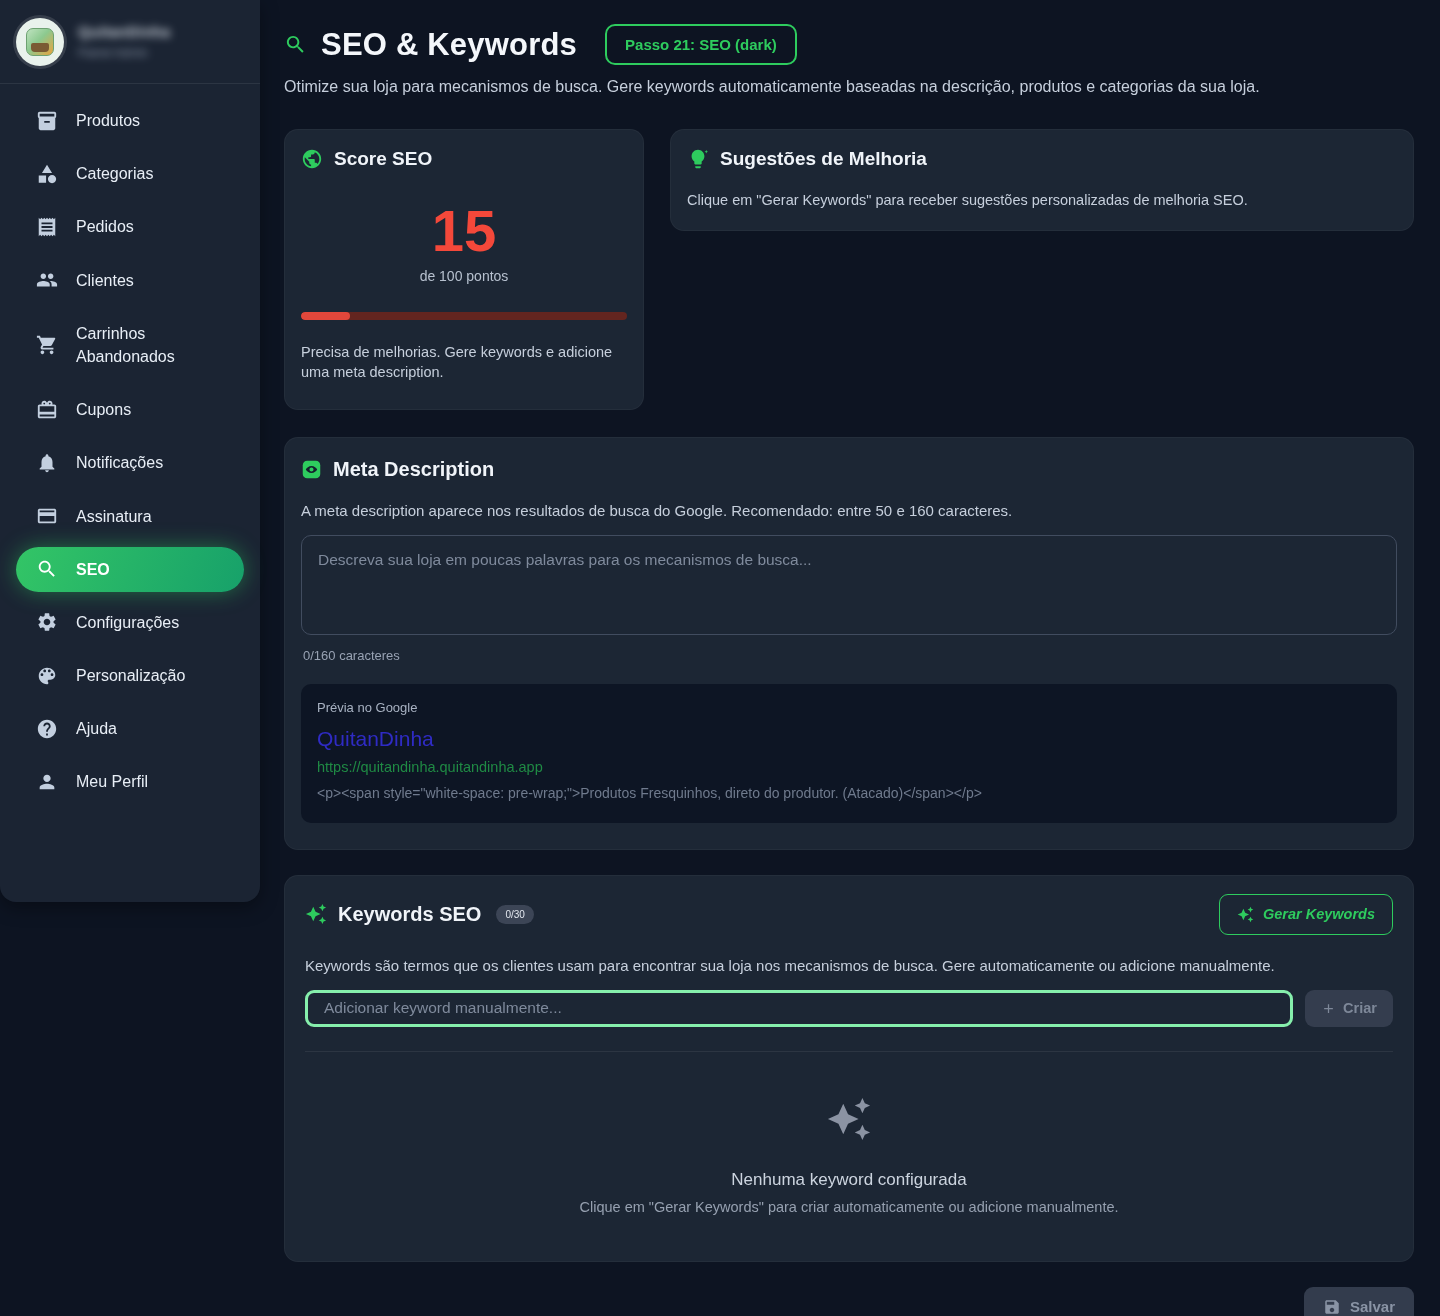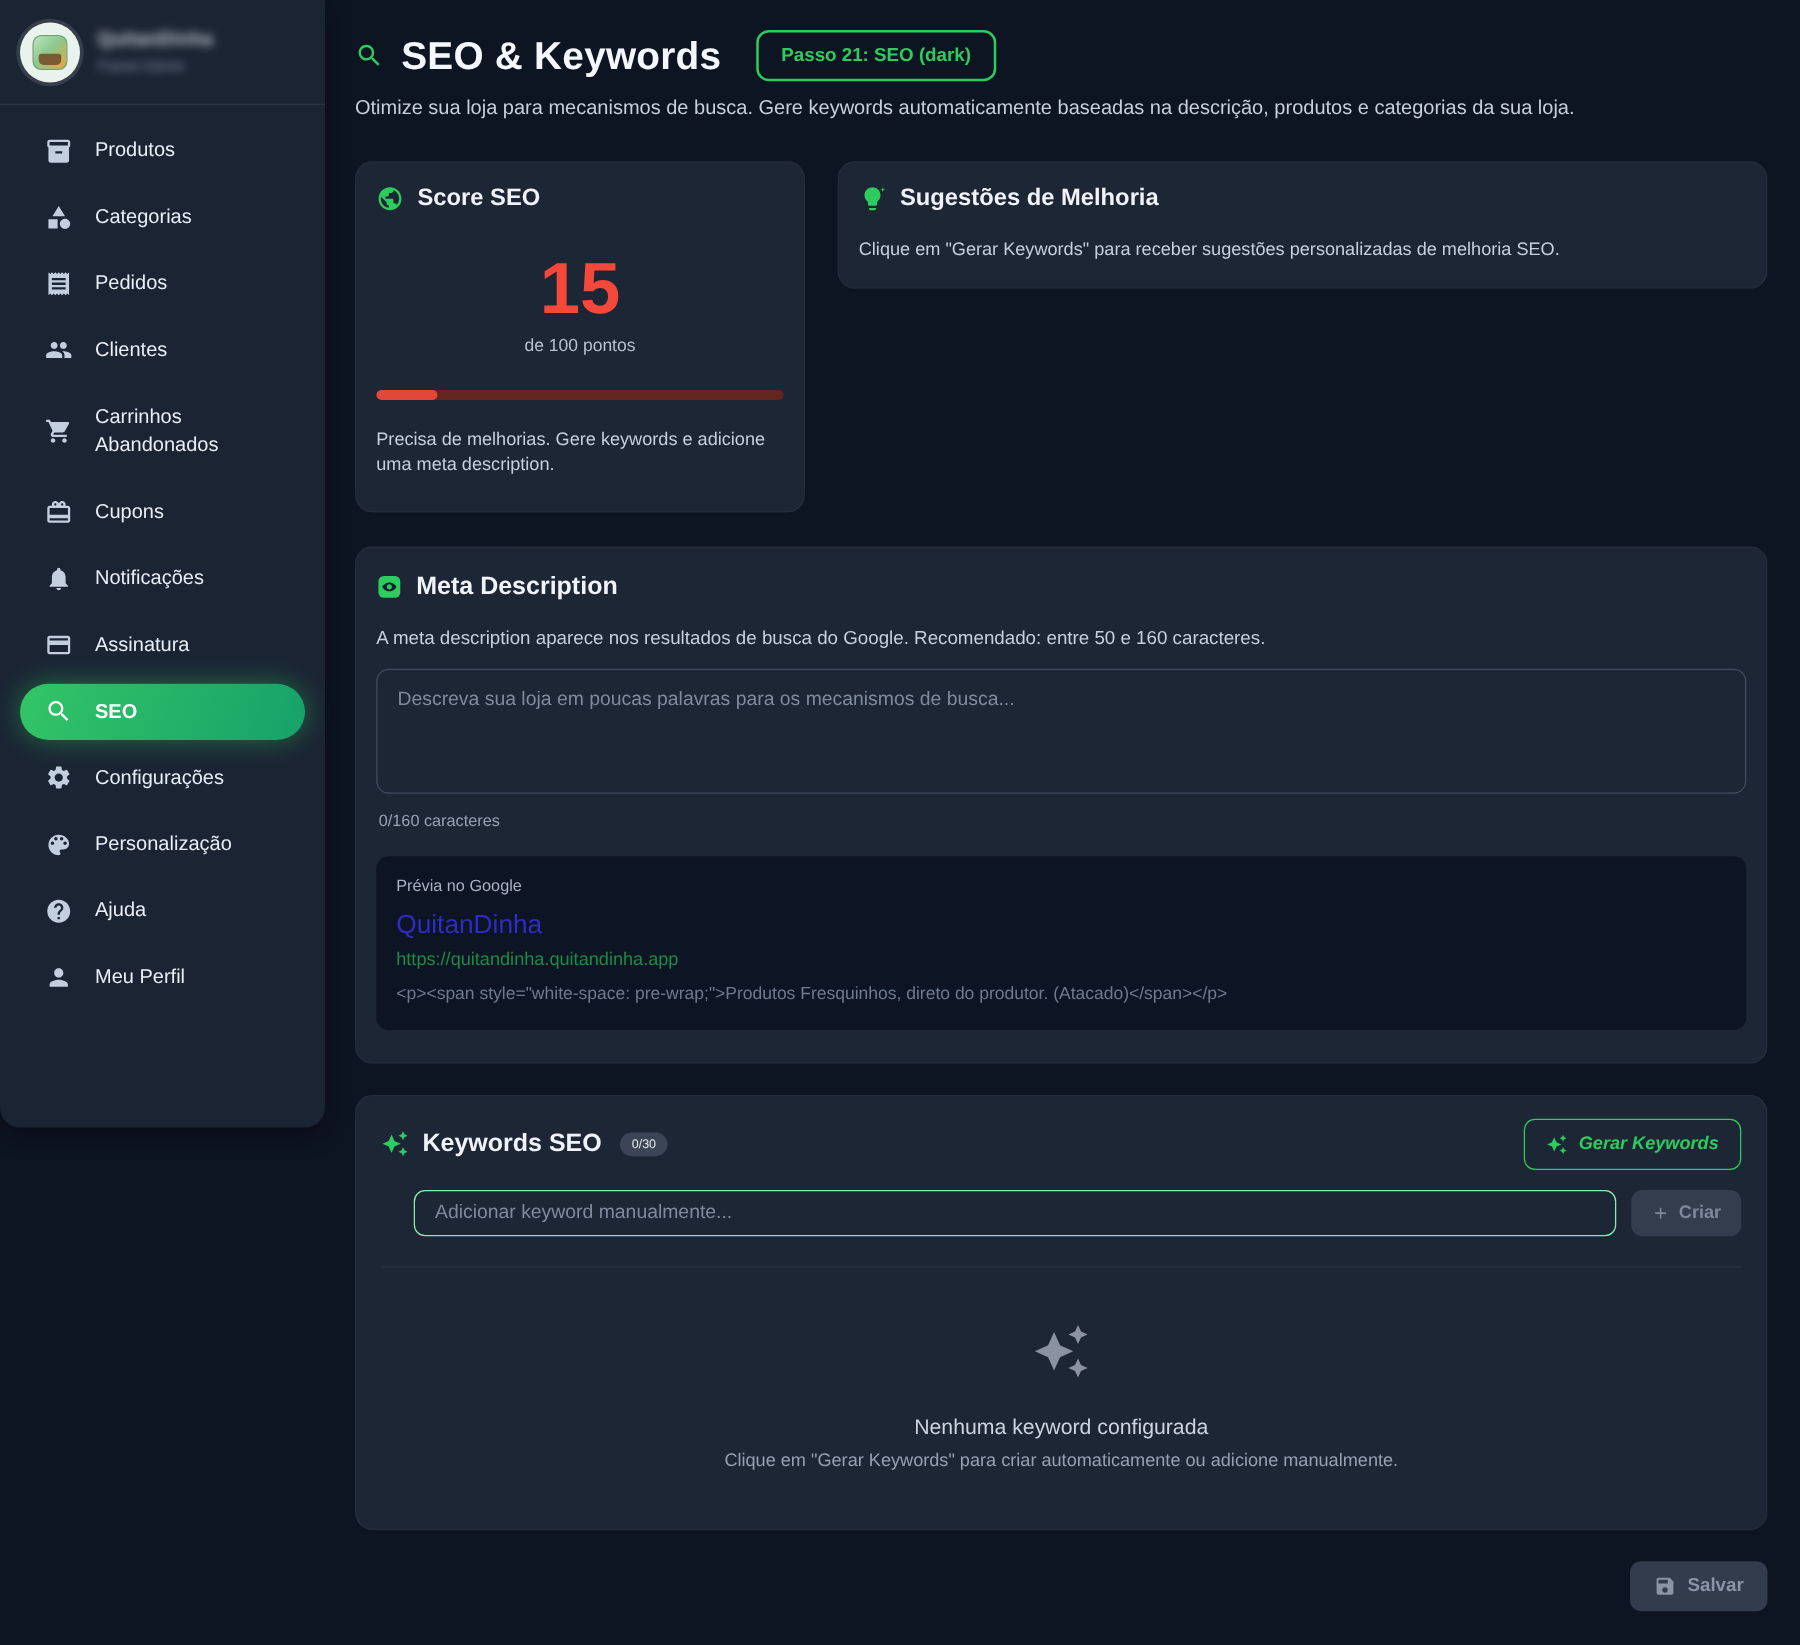--- a/index.html
+++ b/index.html
@@ -135,24 +135,23 @@
     display:flex; align-items:center; gap:9px;
     border:1px solid #2ecc5e; border-radius:9px;
     background:transparent; color:#2ecc5e;
     font-size:14.5px; font-weight:700; padding:11px 17px;
     font-family:"Liberation Sans", sans-serif; cursor:pointer;font-style:italic;
   }
   .kw-desc { margin-top:22px; font-size:15px; color:#c6cfdc; }
   .kw-input-row { margin-top:16px; display:flex; gap:12px; }
   .kw-input {
     flex:1; height:37px;
-    background:transparent; border:1px solid #86efac; border-radius:9px;
+    background:transparent; border:3px solid #86efac; border-radius:9px;
     padding:0 16px; color:#dfe6ee; font-size:15.5px;
     font-family:"Liberation Sans", sans-serif;
-    margin-left:26px;
   }
   .kw-input::placeholder { color:#7f8a9c; }
   .btn-create {
     width:88px; height:37px; border:none; border-radius:9px;
     background:#343d4e; color:#7e8899; font-size:14.5px; font-weight:700;
     display:flex; align-items:center; justify-content:center; gap:7px;
     font-family:"Liberation Sans", sans-serif; cursor:default;
   }
   .kw-divider { margin-top:24px; border-top:1px solid rgba(255,255,255,.07); }
   .kw-empty { padding:44px 0 22px; display:flex; flex-direction:column; align-items:center; }
@@ -332,20 +331,21 @@
         <span class="kw-title">Keywords SEO</span>
         <span class="kw-count">0/30</span>
       </div>
       <button class="btn-generate">
         <svg width="17" height="17" viewBox="0 0 24 24" fill="#2ecc5e">
             <path d="M19 9l1.25-2.75L23 5l-2.75-1.25L19 1l-1.25 2.75L15 5l2.75 1.25L19 9zm-7.5.5L9 4 6.5 9.5 1 12l5.5 2.5L9 20l2.5-5.5L17 12l-5.5-2.5zM19 15l-1.25 2.75L15 19l2.75 1.25L19 23l1.25-2.75L23 19l-2.75-1.25L19 15z"></path>
           </svg>
         <span>Gerar Keywords</span>
       </button>
     </div>
+    <p class="kw-desc">Keywords são termos que os clientes usam para encontrar sua loja nos mecanismos de busca. Gere automaticamente ou adicione manualmente.</p>
 
     <div class="kw-input-row">
       <input class="kw-input" type="text" placeholder="Adicionar keyword manualmente..." style="">
       <button class="btn-create">
         <svg width="15" height="15" viewBox="0 0 24 24" fill="#7e8899">
             <path d="M19 13h-6v6h-2v-6H5v-2h6V5h2v6h6v2z"></path>
           </svg>
         <span>Criar</span>
       </button>
     </div>

